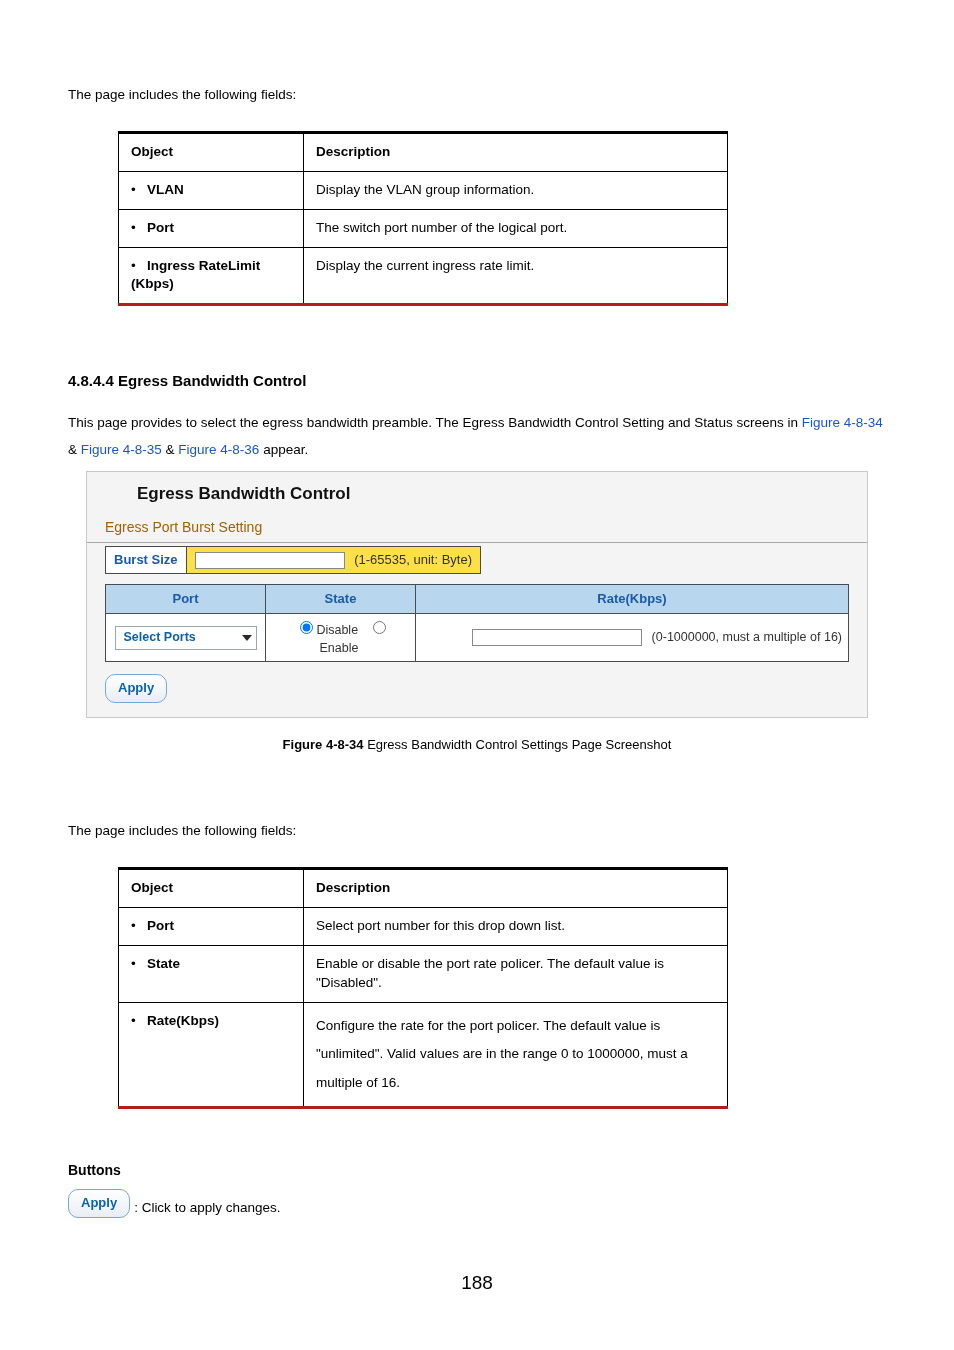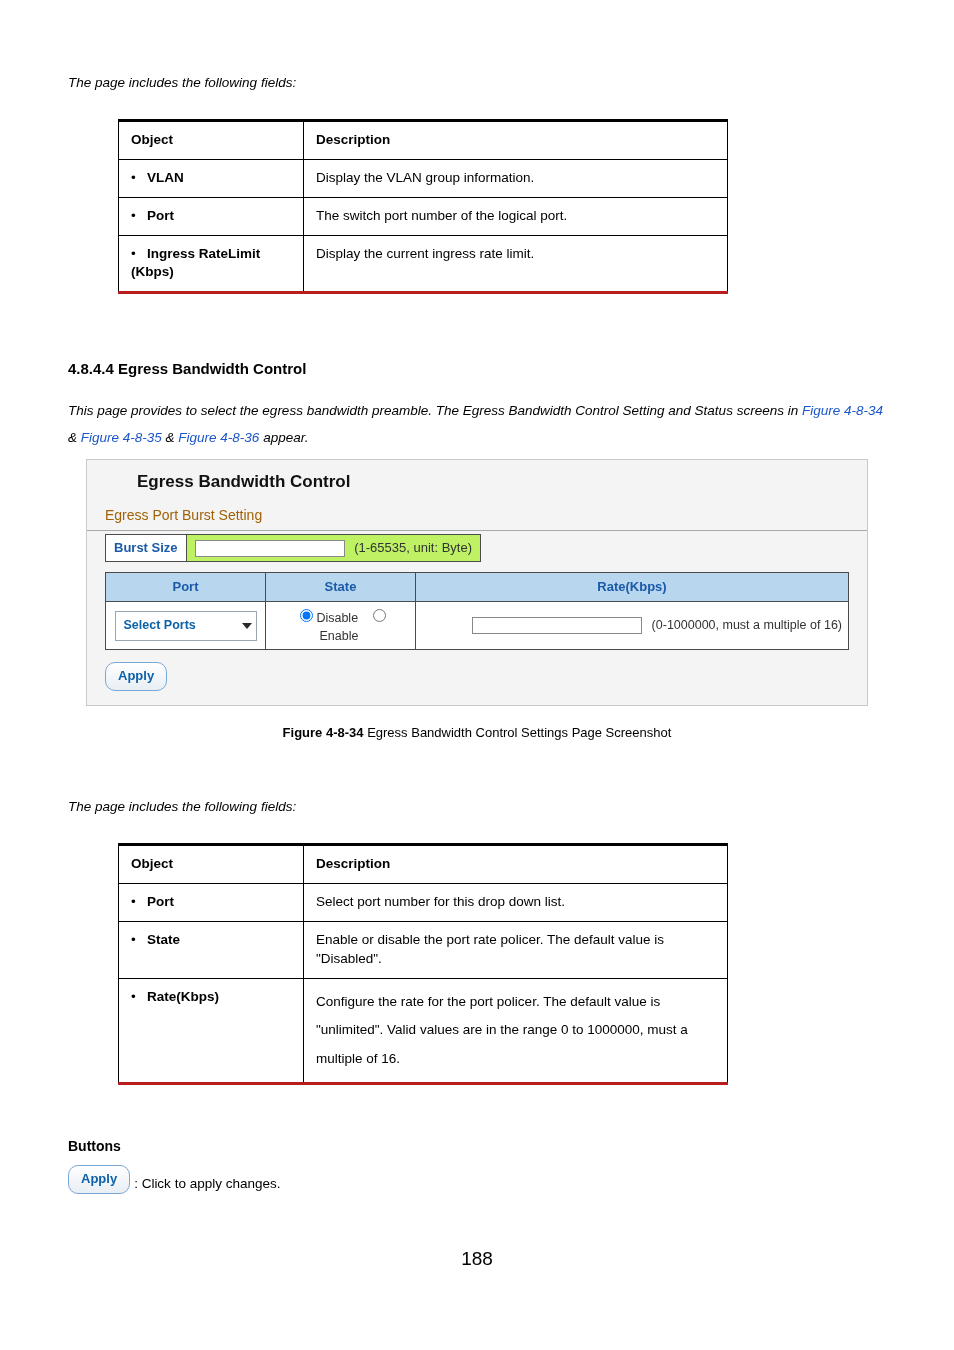--- a/index.html
+++ b/index.html
@@ -6,21 +6,21 @@
   body {
     margin: 0;
     font-family: Arial, Helvetica, sans-serif;
     font-size: 13.5px;
     color: #000;
     background: #fff;
     width: 954px;
     padding: 70px 68px 40px 68px;
     line-height: 1.4;
   }
-  p.body-text { margin: 4px 0 8px 0; font-style: italic; }
+  p.body-text { margin: 16px 0 8px 0; }
   .spacer-sm { height: 18px; }
   .spacer-md { height: 52px; }
   .spacer-lg { height: 64px; }
 
   a.link { color: #1b56c9; text-decoration: none; }
 
   
   table.desc {
     border-collapse: collapse;
     width: 610px;
@@ -85,21 +85,21 @@
     padding: 4px 8px;
     font-family: Verdana, Arial, sans-serif;
     font-size: 13px;
   }
   td.burst-label {
     font-weight: bold;
     color: #1a5aa8;
     background: #fff;
   }
   td.burst-input {
-    background: #bef264;
+    background: #fde047;
     color: #333;
   }
   td.burst-input input[type="text"] {
     width: 150px;
     height: 17px;
     border: 1px solid #888;
     vertical-align: middle;
   }
 
   
@@ -128,21 +128,21 @@
     vertical-align: middle;
   }
   .port-cell { width: 160px; }
   .state-cell { width: 150px; }
 
   .dropdown {
     display: inline-flex;
     align-items: center;
     border: 1px solid #9aa7b2;
     background: #fff;
-    height: 30px;
+    height: 24px;
     width: 142px;
     padding: 0 4px 0 8px;
     color: #0d61aa;
     font-weight: bold;
     justify-content: space-between;
   }
   .dropdown .chev {
     width: 0; height: 0;
     border-left: 5px solid transparent;
     border-right: 5px solid transparent;

